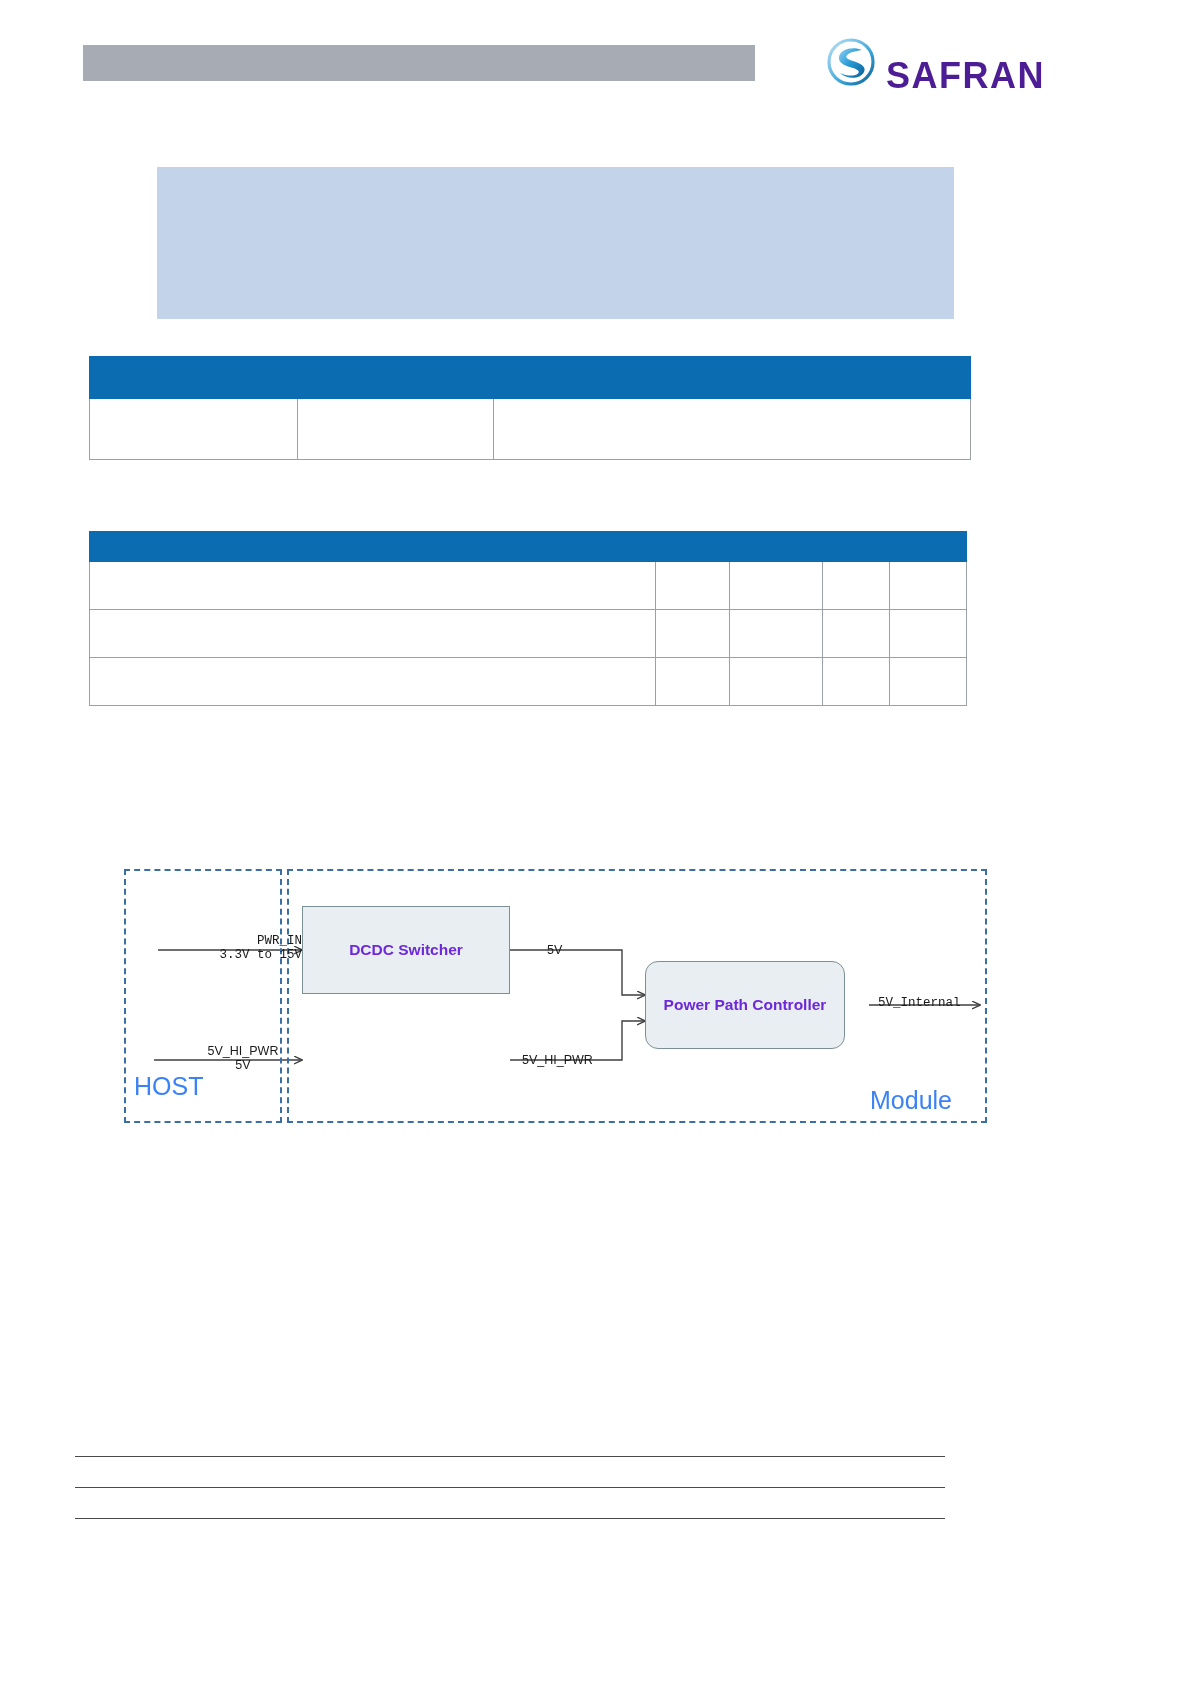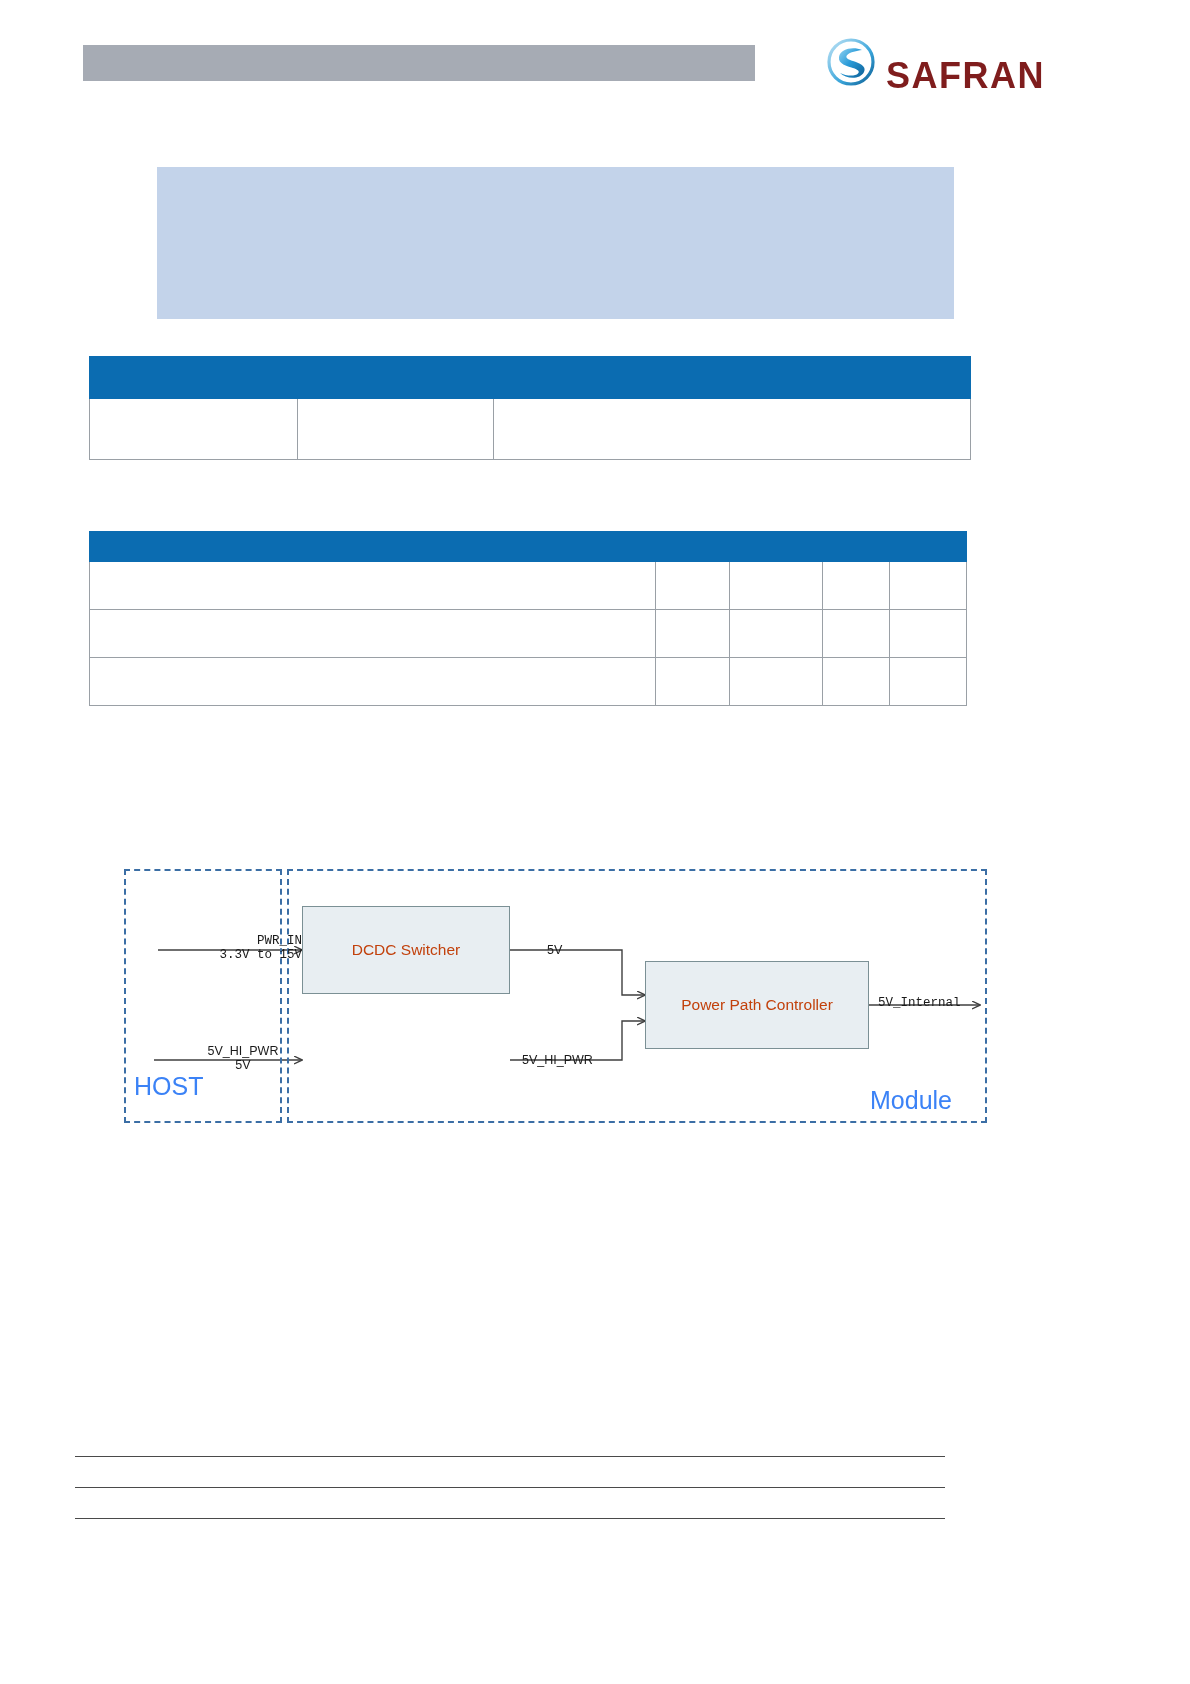--- a/index.html
+++ b/index.html
@@ -44,21 +44,21 @@
     width: 50px;
     height: 50px;
     flex: 0 0 50px;
     position: relative;
   }
   .logo-text {
     font-family: "Liberation Sans", sans-serif;
     font-size: 36px;
     font-weight: bold;
     letter-spacing: 1.5px;
-    color: #7f1d1d;
+    color: #4c1d95;
     line-height: 1;
     margin-top: 27px;
   }
 
   
   .callout {
     position: absolute;
     left: 157px;
     top: 167px;
     width: 797px;
@@ -129,42 +129,43 @@
     height: 254px;
   }
   .blk {
     position: absolute;
     box-sizing: border-box;
     background: #e8eef2;
     border: 1.5px solid #7b9095;
     display: flex;
     align-items: center;
     justify-content: center;
-    color: #c2410c;
+    color: #6d28d9;
     font-size: 15.5px;
-    font-weight: normal;
+    font-weight: bold;
     font-family: "Liberation Sans", sans-serif;
   }
   #blk-dcdc {
     left: 192px;
     top: 51px;
     width: 208px;
     height: 88px;
   }
   #blk-protection {
     left: 192px;
     top: 161px;
     width: 208px;
     height: 88px;
   }
   #blk-ppc {
     left: 535px;
     top: 106px;
-    width: 224px;
+    width: 200px;
     height: 88px;
+    border-radius: 13px;
   }
   .zone-label {
     position: absolute;
     font-family: "Liberation Sans", sans-serif;
     font-size: 25px;
     color: #3b82f6;
     white-space: nowrap;
   }
   #label-host {
     left: 24px;

